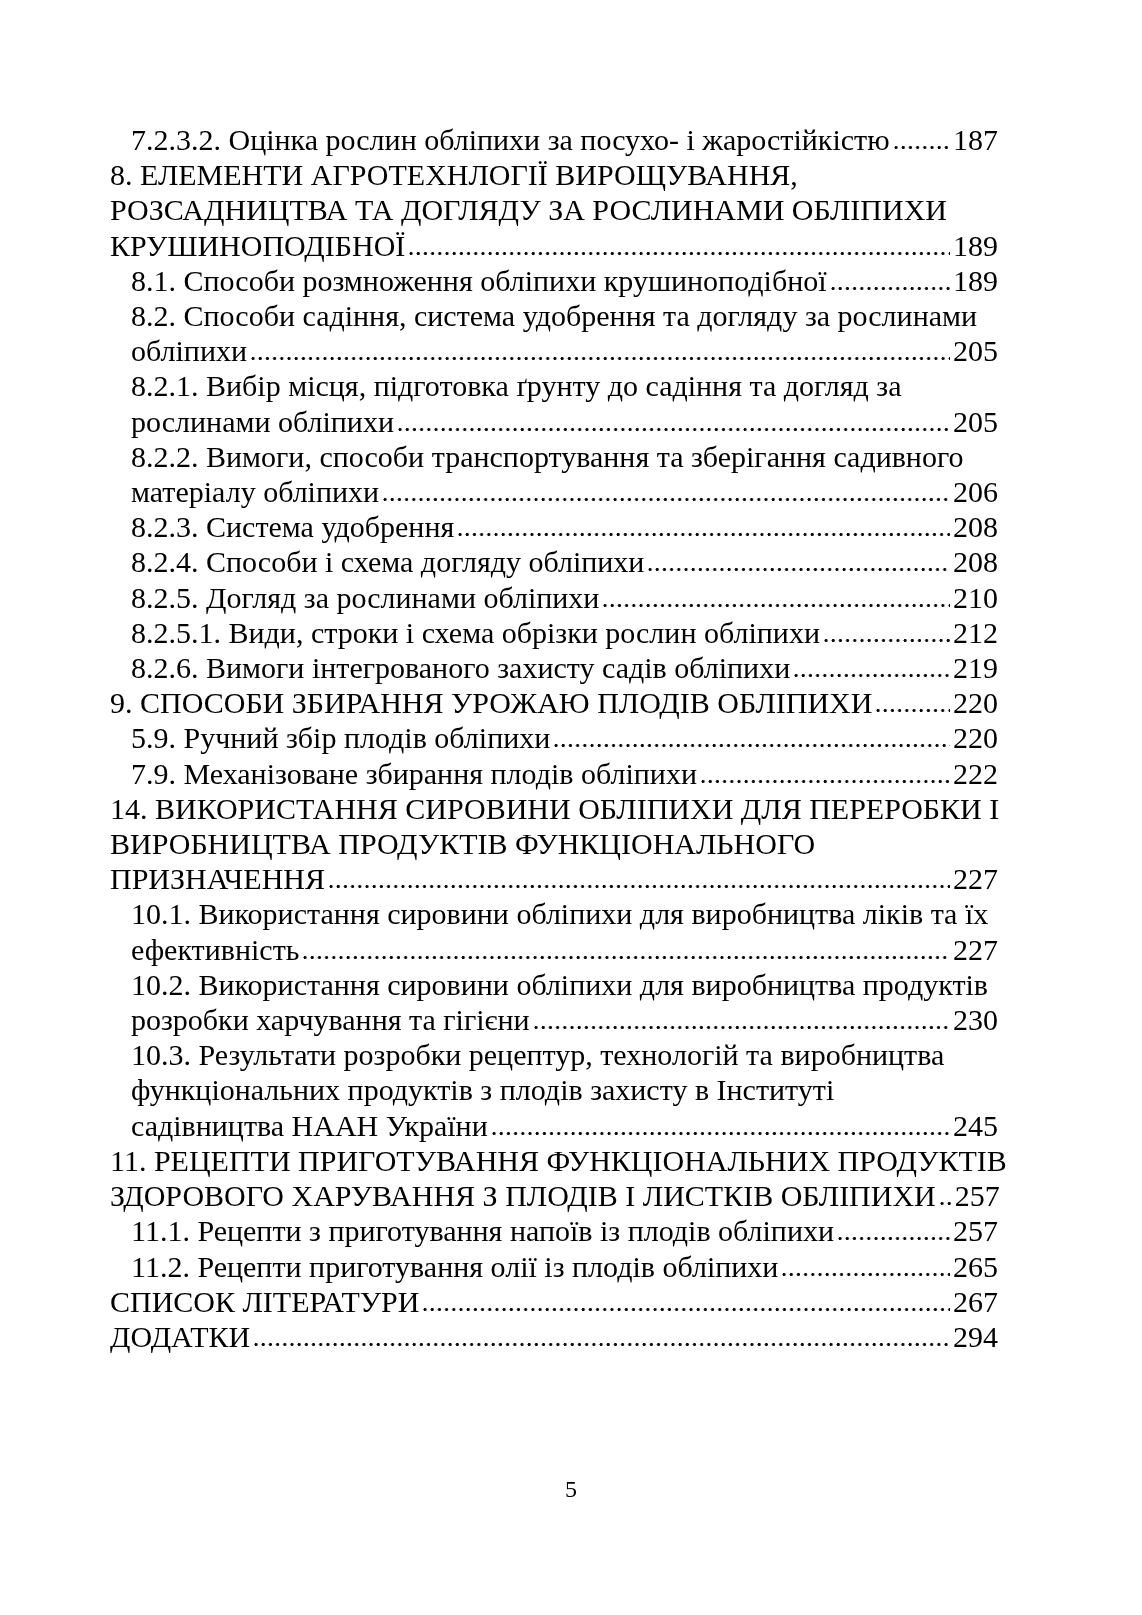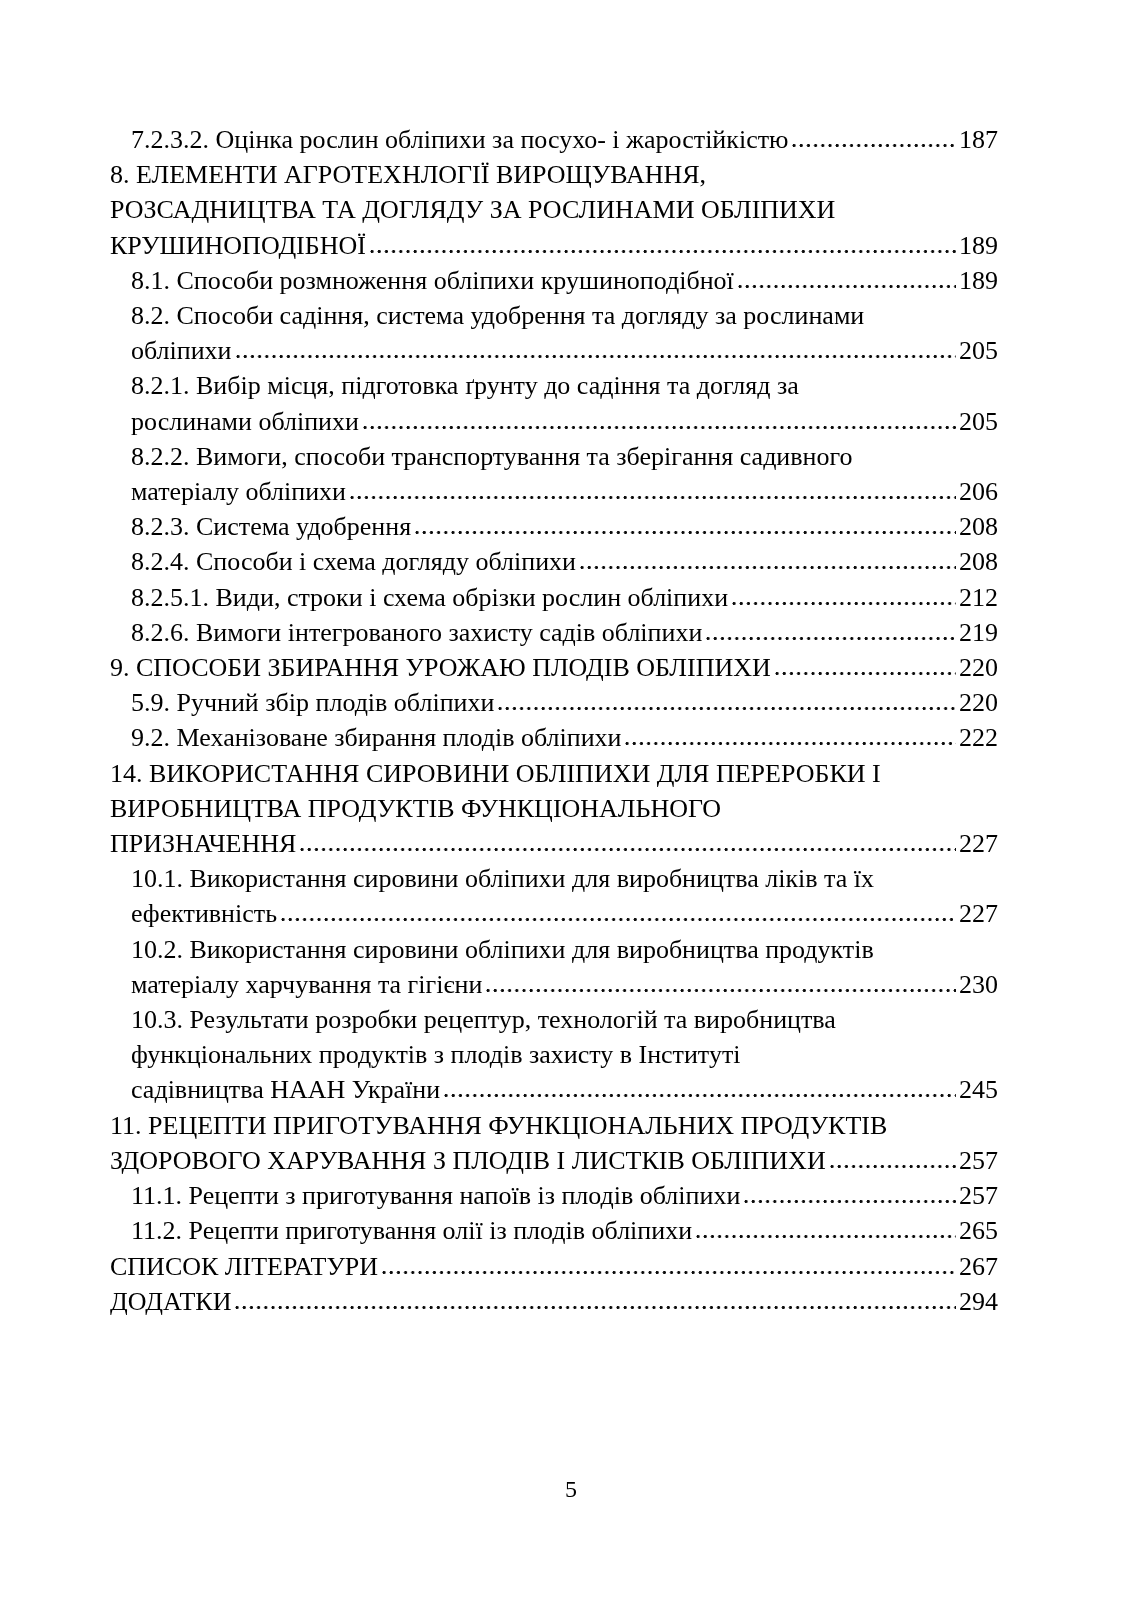--- a/index.html
+++ b/index.html
@@ -18,21 +18,21 @@
   .page {
     position: absolute;
     inset: 0;
     background: #ffffff;
   }
   .toc {
     position: absolute;
     left: 110px;
     top: 122px;
     width: 888px;
-    font-size: 26px;
+    font-size: 30px;
     line-height: 35.2px;
   }
   .entry { margin: 0; }
   .entry.level-2 { padding-left: 21px; }
   .line { white-space: nowrap; }
   .line.last {
     display: flex;
     align-items: baseline;
     white-space: nowrap;
   }
@@ -118,20 +118,27 @@
       </div>
       <div class="entry level-2">
         <div class="line last">
           <span class="t">8.2.4. Способи і схема догляду обліпихи</span>
           <span class="leader"></span>
           <span class="pg">208</span>
         </div>
       </div>
       <div class="entry level-2">
         <div class="line last">
+          <span class="t">8.2.5. Догляд за рослинами обліпихи</span>
+          <span class="leader"></span>
+          <span class="pg">210</span>
+        </div>
+      </div>
+      <div class="entry level-2">
+        <div class="line last">
           <span class="t">8.2.5.1. Види, строки і схема обрізки рослин обліпихи</span>
           <span class="leader"></span>
           <span class="pg">212</span>
         </div>
       </div>
       <div class="entry level-2">
         <div class="line last">
           <span class="t">8.2.6. Вимоги інтегрованого захисту садів обліпихи</span>
           <span class="leader"></span>
           <span class="pg">219</span>
@@ -146,21 +153,21 @@
       </div>
       <div class="entry level-2">
         <div class="line last">
           <span class="t">5.9. Ручний збір плодів обліпихи</span>
           <span class="leader"></span>
           <span class="pg">220</span>
         </div>
       </div>
       <div class="entry level-2">
         <div class="line last">
-          <span class="t">9.2. Механізоване збирання плодів обліпихи</span>
+          <span class="t">7.9. Механізоване збирання плодів обліпихи</span>
           <span class="leader"></span>
           <span class="pg">222</span>
         </div>
       </div>
       <div class="entry level-1">
         <div class="line"><span class="t">14. ВИКОРИСТАННЯ СИРОВИНИ ОБЛІПИХИ ДЛЯ ПЕРЕРОБКИ І</span></div>
         <div class="line"><span class="t">ВИРОБНИЦТВА ПРОДУКТІВ ФУНКЦІОНАЛЬНОГО</span></div>
         <div class="line last">
           <span class="t">ПРИЗНАЧЕННЯ</span>
           <span class="leader"></span>
@@ -171,21 +178,21 @@
         <div class="line"><span class="t">10.1. Використання сировини обліпихи для виробництва ліків та їх</span></div>
         <div class="line last">
           <span class="t">ефективність</span>
           <span class="leader"></span>
           <span class="pg">227</span>
         </div>
       </div>
       <div class="entry level-2">
         <div class="line"><span class="t">10.2. Використання сировини обліпихи для виробництва продуктів</span></div>
         <div class="line last">
-          <span class="t">матеріалу харчування та гігієни</span>
+          <span class="t">розробки харчування та гігієни</span>
           <span class="leader"></span>
           <span class="pg">230</span>
         </div>
       </div>
       <div class="entry level-2">
         <div class="line"><span class="t">10.3. Результати розробки рецептур, технологій та виробництва</span></div>
         <div class="line"><span class="t">функціональних продуктів з плодів захисту в Інституті</span></div>
         <div class="line last">
           <span class="t">садівництва НААН України</span>
           <span class="leader"></span>

